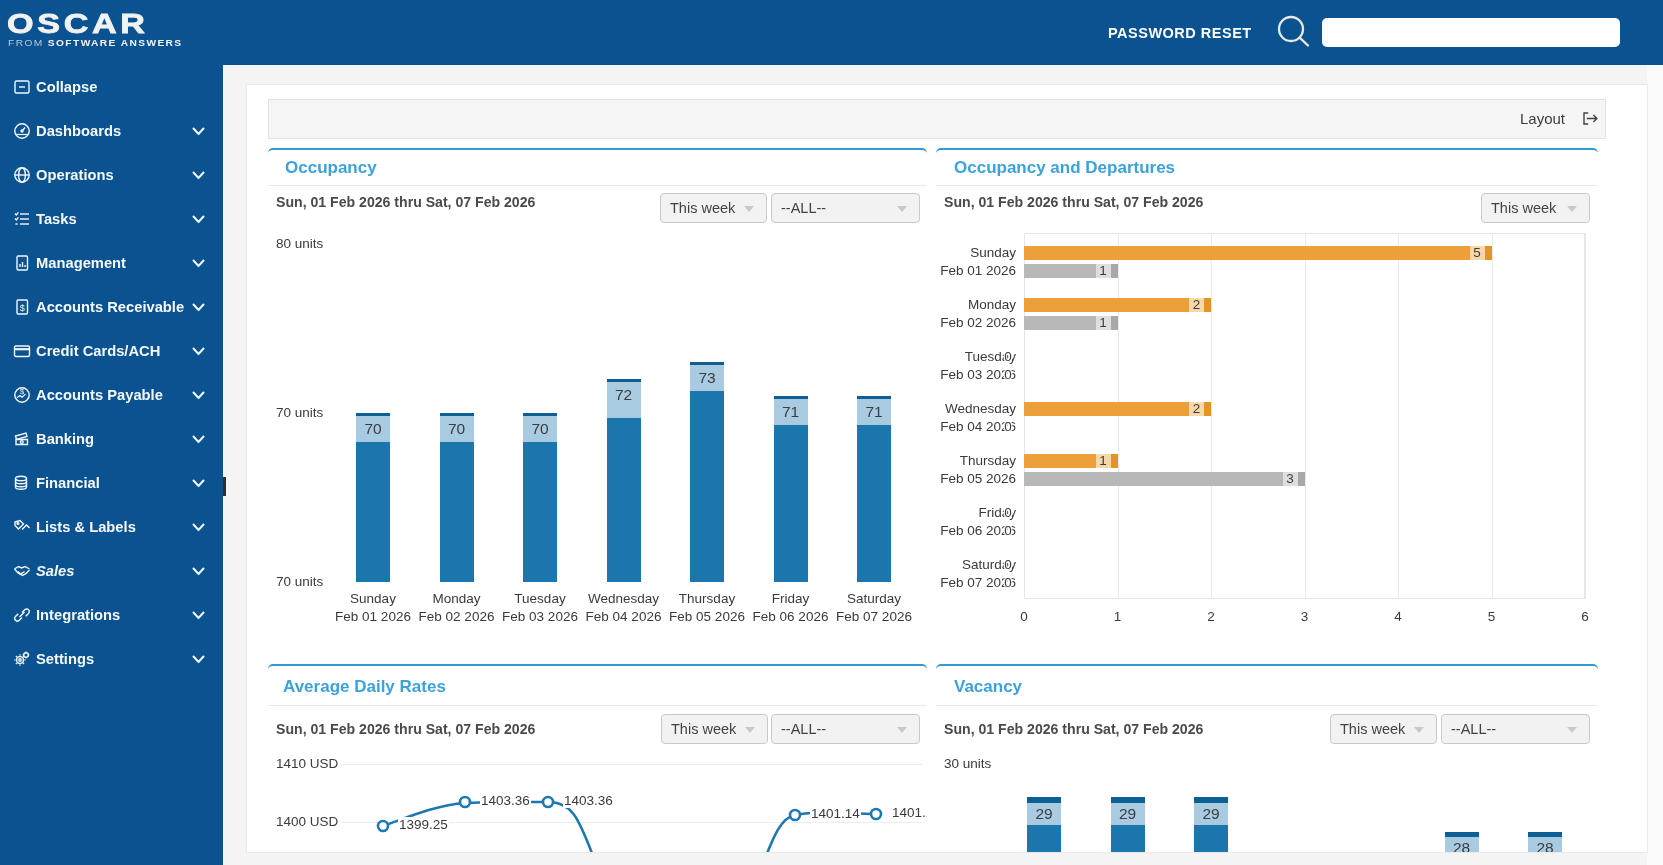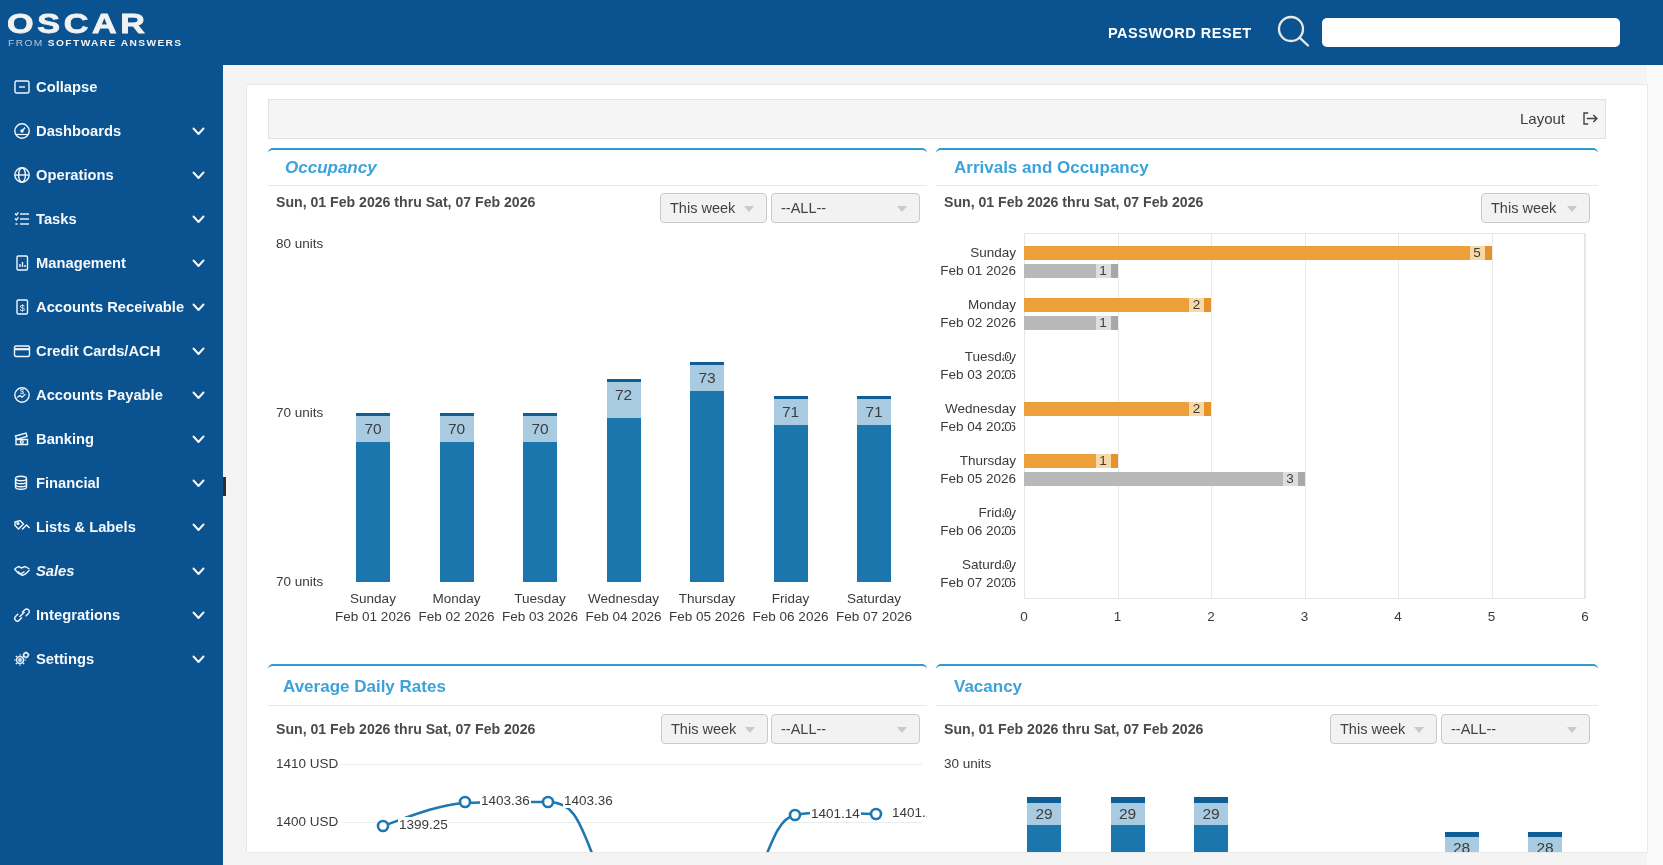--- a/index.html
+++ b/index.html
@@ -197,21 +197,21 @@
 <div class="abs" style="left:223px;top:477px;width:3px;height:19px;background:#2f2f2f;"></div>
 <div class="abs" style="left:1647px;top:65px;width:16px;height:800px;background:#fafafa;"></div>
 <div id="panel">
 <div class="abs" style="left:21px;top:14px;width:1338px;height:40px;background:#f5f5f5;border:1px solid #e2e2e2;"></div>
 <div class="abs" style="left:1273px;top:25px;width:60px;height:18px;font-size:15px;color:#3d3d3d;">Layout</div>
 <svg class="abs" style="left:1336px;top:27px;" width="15" height="13" viewBox="0 0 15 13" fill="none" stroke="#424242" stroke-width="1.4">
       <path d="M5.2 1 H1 V12 H5.2"></path>
       <path d="M3.8 6.5 H13.8 M10.4 3 L13.9 6.5 L10.4 10"></path>
     </svg>
 <div class="card" style="left:21px;top:63px;width:659px;height:500px;">
-      <div class="ctitle" style="left:17px;top:8px;font-style:italic;">Occupancy</div>
+      <div class="ctitle" style="left:17px;top:8px;">Occupancy</div>
 <div class="cdiv" style="top:35px;"></div>
 <div class="csub" style="left:8px;top:43px;">Sun, 01 Feb 2026 thru Sat, 07 Feb 2026</div>
 <div class="dd" style="left:392px;top:43px;width:107px;">This week<span class="tri"></span></div>
 <div class="dd" style="left:503px;top:43px;width:149px;">--ALL--<span class="tri"></span></div>
 <div class="lbl" style="left:8px;top:86px;">80 units</div>
 <div class="lbl" style="left:8px;top:255px;">70 units</div>
 <div class="lbl" style="left:8px;top:424px;">70 units</div>
 <div class="bar" style="left:88.0px;top:262.5px;width:34px;height:169.5px;">
         <div class="cap" style="height:3px;"></div>
         <div class="lbox" style="top:3px;height:26px;line-height:26px;">70</div>
@@ -242,21 +242,21 @@
         <div class="lbox" style="top:3px;height:26px;line-height:26px;">71</div>
       </div>
 <div class="dlab" style="left:462.5px;top:440px;">Friday<br>Feb 06 2026</div>
 <div class="bar" style="left:589.0px;top:245.6px;width:34px;height:186.4px;">
         <div class="cap" style="height:3px;"></div>
         <div class="lbox" style="top:3px;height:26px;line-height:26px;">71</div>
       </div>
 <div class="dlab" style="left:546.0px;top:440px;">Saturday<br>Feb 07 2026</div>
 </div>
 <div class="card" style="left:689px;top:63px;width:662px;height:500px;">
-      <div class="ctitle" style="left:18px;top:8px;">Arrivals and Occupancy</div>
+      <div class="ctitle" style="left:18px;top:8px;">Occupancy and Departures</div>
 <div class="cdiv" style="top:35px;"></div>
 <div class="csub" style="left:8px;top:43px;">Sun, 01 Feb 2026 thru Sat, 07 Feb 2026</div>
 <div class="dd" style="left:545px;top:43px;width:109px;">This week<span class="tri"></span></div>
 <div class="abs" style="left:88px;top:83px;width:561px;height:366px;border:1px solid #e6e6e6;"></div>
 <div class="abs" style="left:181.5px;top:83px;width:1px;height:366px;background:#e9e9e9;"></div>
 <div class="abs" style="left:275.0px;top:83px;width:1px;height:366px;background:#e9e9e9;"></div>
 <div class="abs" style="left:368.5px;top:83px;width:1px;height:366px;background:#e9e9e9;"></div>
 <div class="abs" style="left:462.0px;top:83px;width:1px;height:366px;background:#e9e9e9;"></div>
 <div class="abs" style="left:555.5px;top:83px;width:1px;height:366px;background:#e9e9e9;"></div>
 <div class="abs" style="left:649.0px;top:83px;width:1px;height:366px;background:#e9e9e9;"></div>

